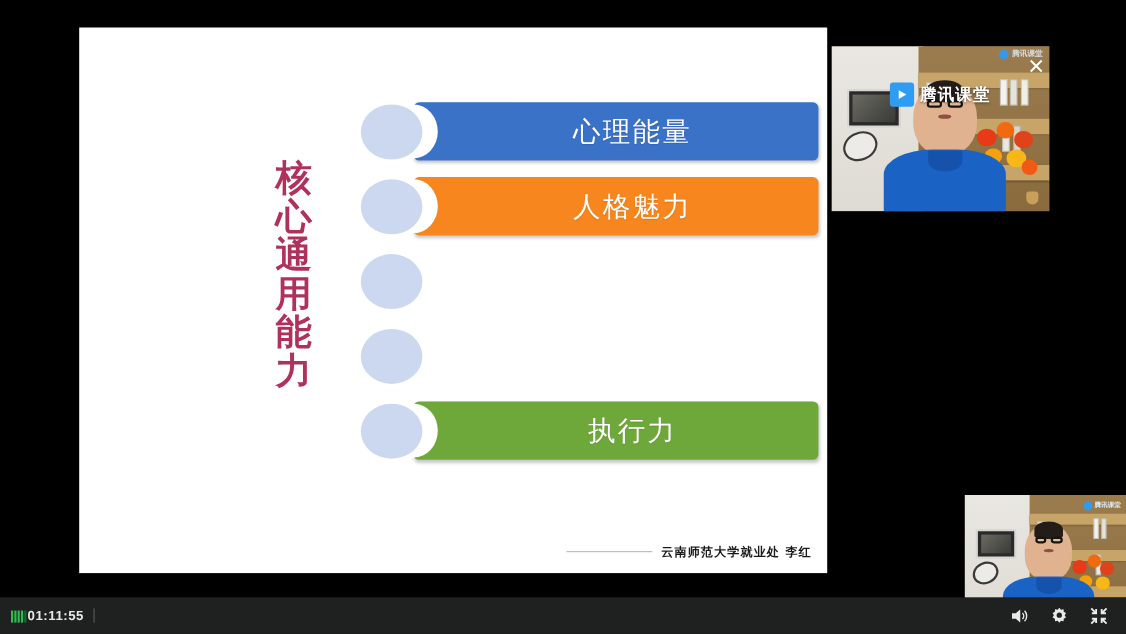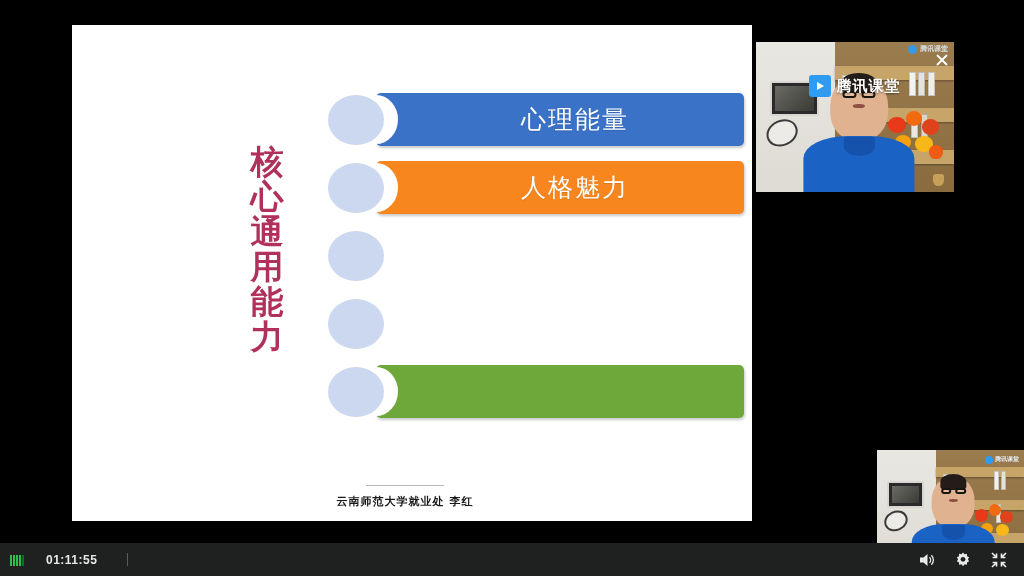--- a/index.html
+++ b/index.html
@@ -100,24 +100,23 @@
     font-family: "DejaVu Sans", "Liberation Sans", sans-serif;
     text-shadow: 0 1px 1px rgba(0,0,0,0.12);
     padding-left: 30px;
   }
 
   
   .slide-footer {
     position: absolute;
     left: 0; bottom: 12px;
     width: 100%;
-    display: flex; align-items: center; justify-content: center;
+    display: flex; align-items: center; justify-content: flex-end;
     gap: 8px;
     padding-right: 14px;
-    flex-direction: column;
   }
   .footer-rule {
     width: 78px; height: 1px; background: #b8b8b8;
   }
   .footer-text {
     font-size: 11px; font-weight: bold; color: #1a1a1a;
     letter-spacing: 1px;
     font-family: "DejaVu Sans", "Liberation Sans", sans-serif;
     white-space: nowrap;
   }
@@ -256,21 +255,21 @@
   }
 
   
   .playerbar {
     position: absolute; left: 0; bottom: 0;
     width: 1024px; height: 33px;
     background: #1f2121;
     display: flex; align-items: center;
     z-index: 20;
   }
-  .pb-left { display: flex; align-items: center; gap: 22px; padding-left: 10px; }
+  .pb-left { display: flex; align-items: center; gap: 1px; padding-left: 10px; }
   .signal { display: flex; align-items: flex-end; gap: 1px; height: 12px; }
   .signal i { display: block; width: 2px; background: #2dbd4e; }
   .signal i:nth-child(1) { height: 11px; }
   .signal i:nth-child(2) { height: 11px; }
   .signal i:nth-child(3) { height: 11px; }
   .signal i:nth-child(4) { height: 11px; }
   .signal i:nth-child(5) { height: 11px; background:#166b2c; }
   .pb-time {
     color: #e8e8e8; font-size: 12px; font-weight: bold;
     letter-spacing: 0.5px;
@@ -322,20 +321,21 @@
         <div class="bar-circle" style="background: rgb(204, 216, 239);"></div>
       </div>
 
       <div class="bar-row">
         <div class="bar-circle" style="background: rgb(204, 216, 239);"></div>
       </div>
 
       <div class="bar-row">
         <div class="bar-body" style="background: rgb(111, 168, 58);">
           <div class="bar-notch"></div>
+          <div class="bar-label">执行力</div>
         </div>
         <div class="bar-circle" style="background: rgb(204, 216, 239);"></div>
       </div>
 
     </div>
 
     <div class="slide-footer">
       <div class="footer-rule"></div>
       <div class="footer-text">云南师范大学就业处  李红</div>
     </div>

